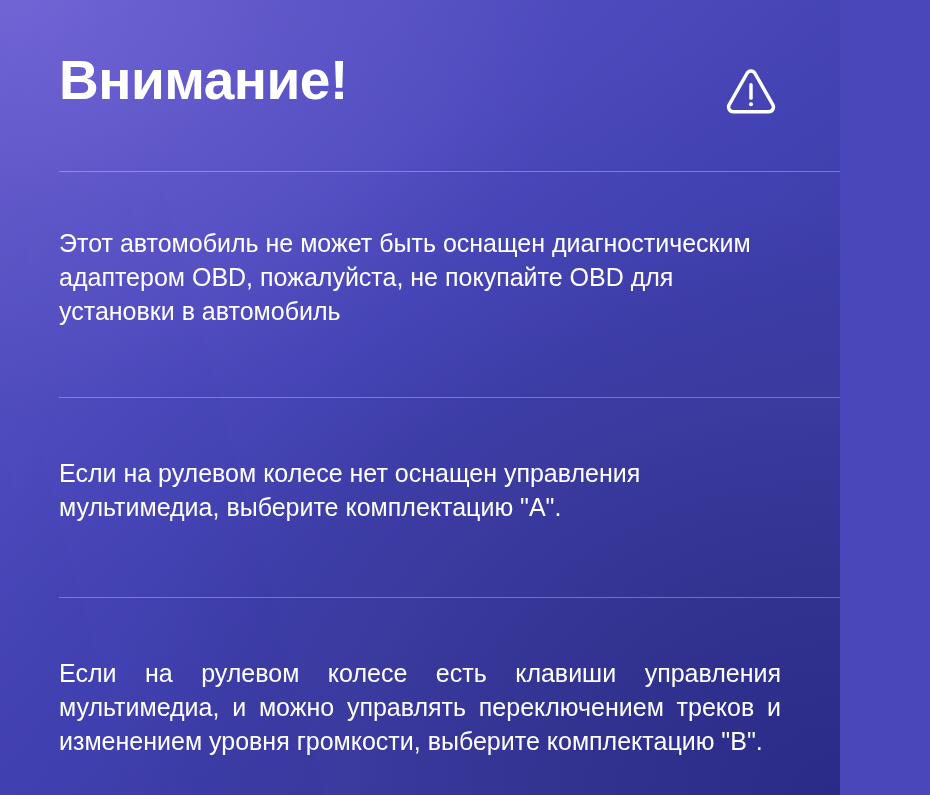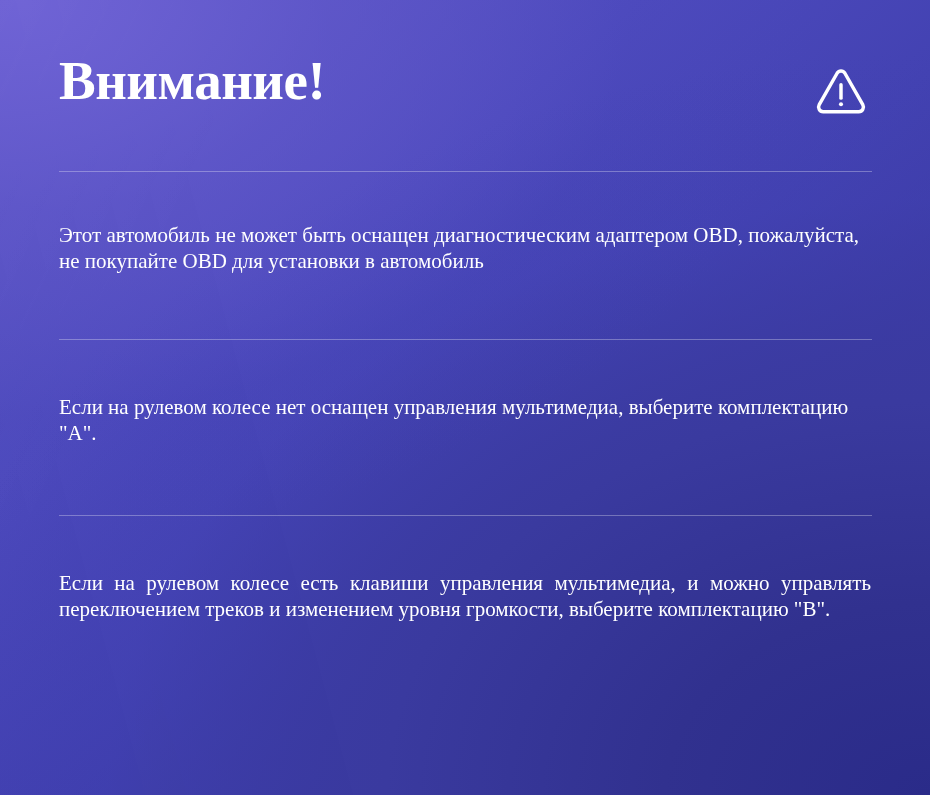--- a/index.html
+++ b/index.html
@@ -9,29 +9,28 @@
   body {
     width: 930px;
     height: 795px;
     font-family: "Liberation Sans", sans-serif;
     background: #4a47bb;
     overflow: hidden;
   }
 
   #warning-page {
     position: relative;
-    width: 930px;
+    width: 840px;
     height: 795px;
     box-sizing: border-box;
     background:
       radial-gradient(120% 95% at 2% 0%, rgba(112,100,214,0.95) 0%, rgba(100,90,205,0.55) 28%, rgba(75,72,190,0.12) 55%, rgba(60,60,170,0.0) 72%),
       radial-gradient(130% 110% at 100% 100%, #2a2b89 0%, #31318f 22%, #3a3a9f 45%, rgba(64,64,176,0.35) 68%, rgba(70,70,185,0) 85%),
       linear-gradient(140deg, #6158c8 0%, #5853c3 14%, #4d4abd 34%, #4342b2 54%, #3a39a2 72%, #323192 88%, #2d2e8a 100%);
     overflow: hidden;
-    font-family: Liberation Serif, serif;
   }
 
   
   #warning-page::after {
     content: "";
     position: absolute;
     inset: 0;
     pointer-events: none;
     background:
       linear-gradient(115deg, rgba(255,255,255,0.035) 0%, rgba(255,255,255,0.0) 22%),
@@ -82,22 +81,22 @@
     height: 1px;
     width: 813px;
     background: rgba(255,255,255,0.30);
     border: 0;
     margin: 0;
   }
 
   
   .para {
     color: #ffffff;
-    font-size: 21px;
-    line-height: 26px;
+    font-size: 25px;
+    line-height: 34px;
     max-width: 818px;
   }
   .para-1 {
     padding-top: 29px;
     padding-bottom: 44px;
   }
   .para-2 {
     padding-top: 33px;
     padding-bottom: 48px;
   }

